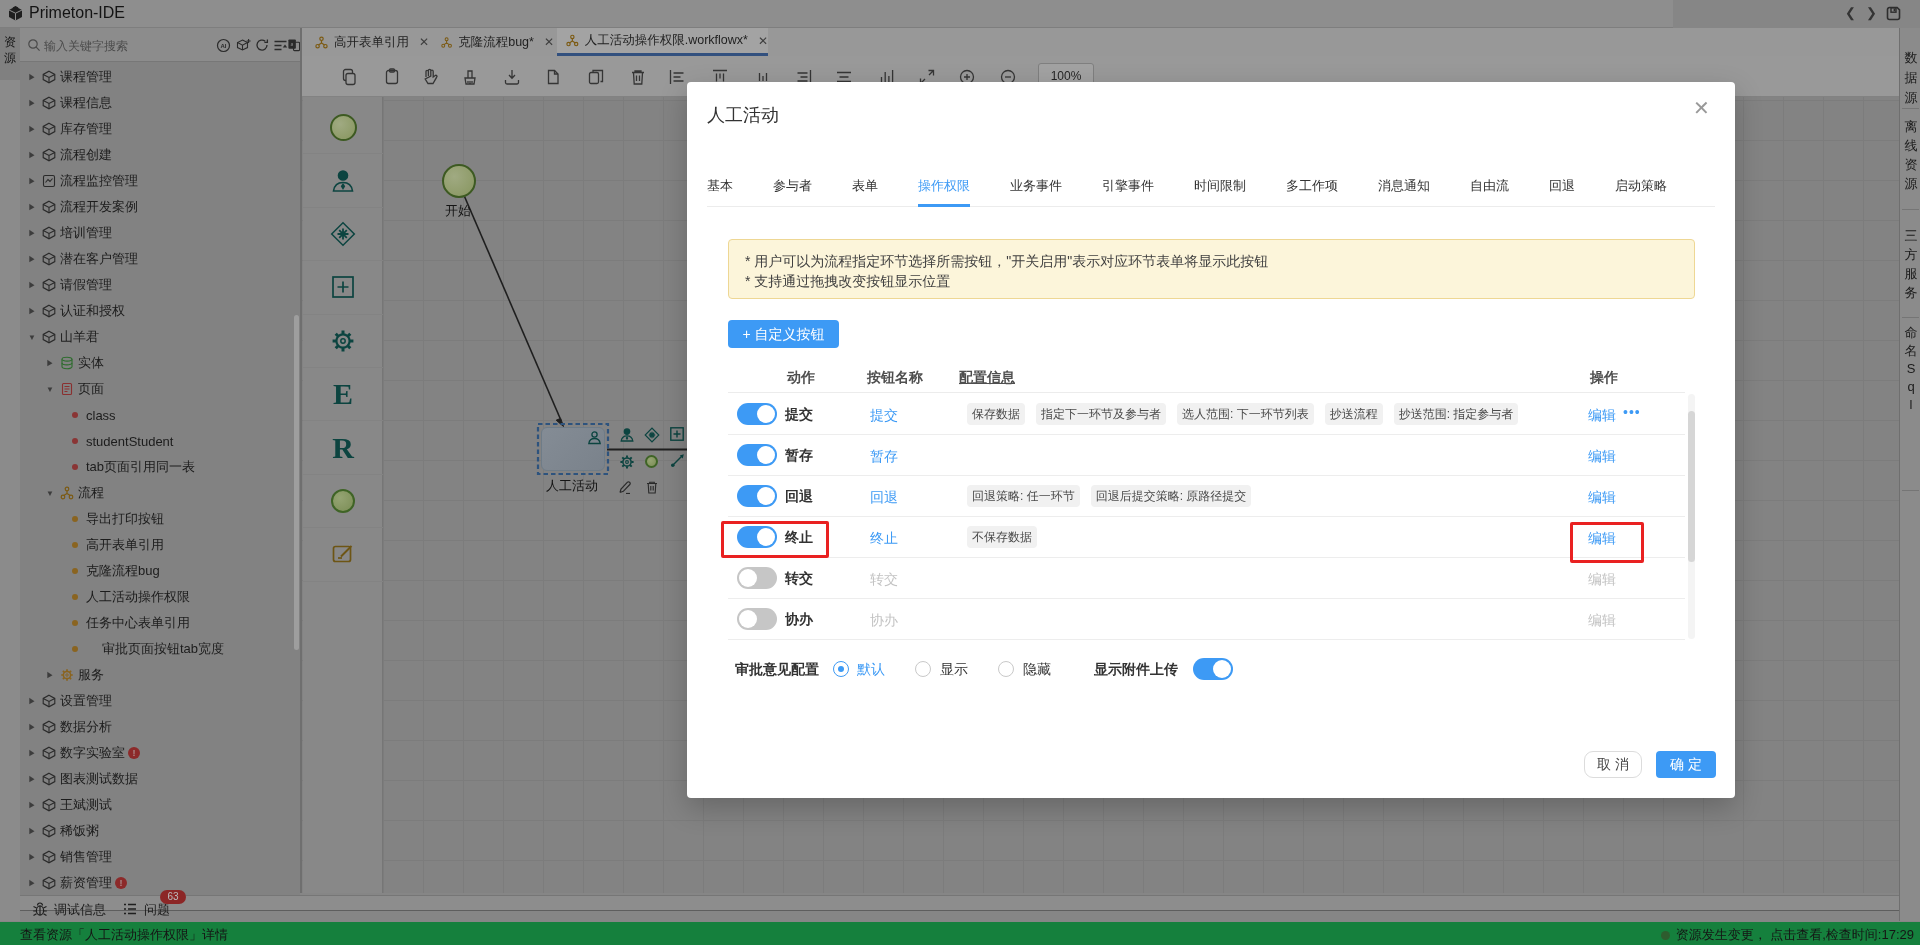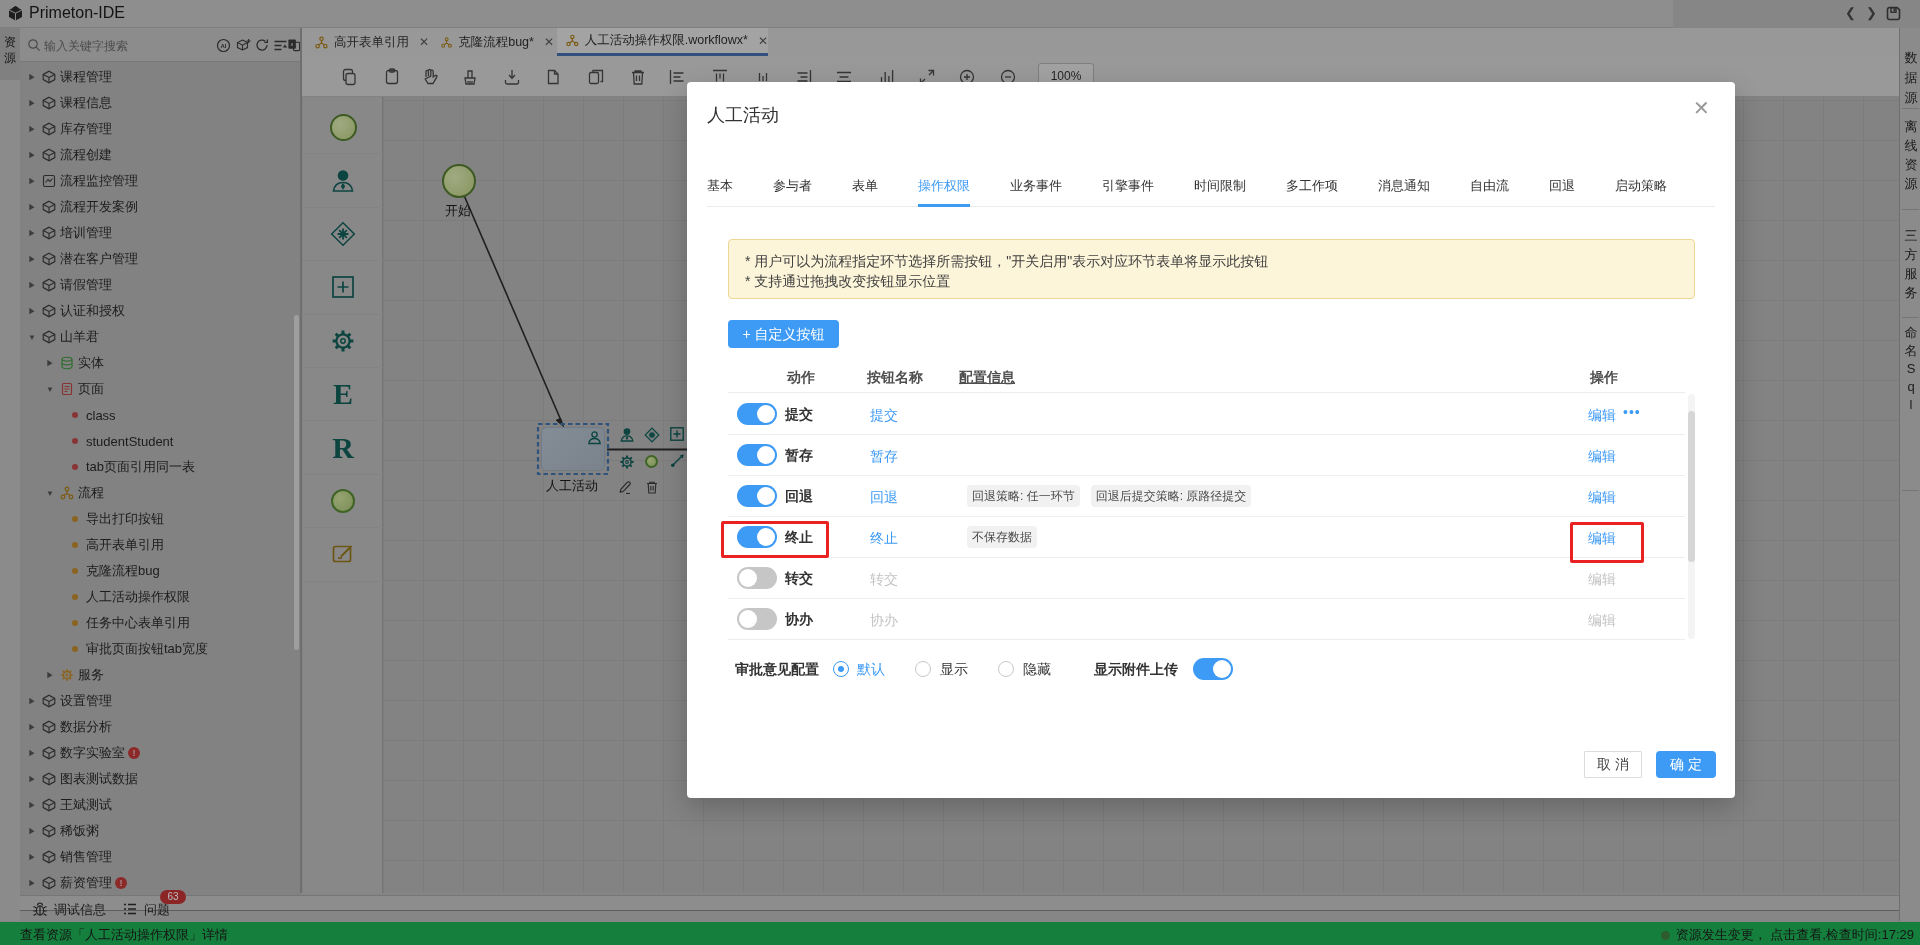--- a/index.html
+++ b/index.html
@@ -89,21 +89,21 @@
 #tscroll{position:absolute;left:1001px;top:312px;width:7px;height:245px;background:#f4f4f4;border-radius:4px;}
 #tscroll .th{position:absolute;left:0;top:17px;width:7px;height:151px;background:#d6d6d6;border-radius:4px;}
 .redrect{position:absolute;border:3px solid #e92121;border-radius:2px;z-index:12;}
 #approve{position:absolute;left:48px;top:579px;font-size:14px;font-weight:bold;color:#333;}
 .radio{position:absolute;top:579px;width:16px;height:16px;border-radius:50%;}
 .radio.sel{border:1.5px solid #3d9af5;background:#fff;}
 .radio.sel::after{content:"";position:absolute;left:3.5px;top:3.5px;width:6px;height:6px;border-radius:50%;background:#3d9af5;}
 .radio.un{border:1px solid #c9c9c9;background:#fff;}
 .rlbl{position:absolute;top:579px;font-size:14px;}
 #attach{position:absolute;left:407px;top:579px;font-size:14px;font-weight:bold;color:#333;}
-#btncancel{position:absolute;left:897px;top:669px;width:58px;height:27px;border:1px solid #dcdcdc;border-radius:1px;font-size:14px;color:#444;text-align:center;line-height:25px;background:#fff;}
+#btncancel{position:absolute;left:897px;top:669px;width:58px;height:27px;border:1px solid #dcdcdc;border-radius:9px;font-size:14px;color:#444;text-align:center;line-height:25px;background:#fff;}
 #btnok{position:absolute;left:969px;top:669px;width:60px;height:27px;background:#3d9af5;border-radius:4px;font-size:14px;color:#fff;text-align:center;line-height:27px;}
 svg{display:block;}
 </style>
 </head>
 <body>
 <div id="titlebar">
     <svg style="position:absolute;left:7px;top:5px;" width="17" height="17" viewBox="0 0 17 17" fill="none">
       <path d="M8.5 1.5 15 5v7l-6.5 3.5L2 12V5Z" fill="#1e1e1e"></path>
       <path d="M8.5 8.2 15 5M8.5 8.2 2 5M8.5 8.2v7.3" stroke="#8e8e8e" stroke-width="1"></path>
       <path d="M6 3.1l2.5-1.3L11 3.1" stroke="#1e1e1e" stroke-width="1.3" fill="none"></path>
@@ -321,21 +321,21 @@
       <div class="trow l3">
         <span class="dot dorg"></span>
         <span class="lbl" style="margin-left:0;">人工活动操作权限</span>
       </div>
       <div class="trow l3">
         <span class="dot dorg"></span>
         <span class="lbl" style="margin-left:0;">任务中心表单引用</span>
       </div>
       <div class="trow l3">
         <span class="dot dorg"></span>
-        <span class="lbl" style="margin-left:0;">审批页面按钮tab宽度</span>
+        <span class="lbl" style="margin-left:16px;">审批页面按钮tab宽度</span>
       </div>
       <div class="trow l2">
         <span class="car">▶</span>
         <span class="ico">
           <svg width="14" height="14" viewBox="0 0 14 14" fill="none">
             <circle cx="7" cy="7" r="3.6" stroke="#8a6420" stroke-width="1.5"></circle>
             <circle cx="7" cy="7" r="1.2" stroke="#8a6420" stroke-width="1"></circle>
             <path d="M7 1.2v2.1M7 10.7v2.1M1.2 7h2.1M10.7 7h2.1M2.9 2.9l1.5 1.5M9.6 9.6l1.5 1.5M11.1 2.9 9.6 4.4M4.4 9.6l-1.5 1.5" stroke="#8a6420" stroke-width="1.7"></path>
           </svg>
         </span>
@@ -706,20 +706,27 @@
 <span class="thead" style="left:180px;">按钮名称</span>
 <span class="thead" style="left:272px;text-decoration:underline;">配置信息</span>
 <span class="thead" style="left:903px;">操作</span>
 <div id="headline"></div>
 <div class="mrow" style="top:312px;">
       <div class="sw on" style="left:9px;top:9px;">
         <div class="kn"></div>
       </div>
       <span class="alab">提交</span>
       <span class="bname blue">提交</span>
+      <div class="tags">
+        <span class="tag">保存数据</span>
+        <span class="tag">指定下一环节及参与者</span>
+        <span class="tag">选人范围: 下一环节列表</span>
+        <span class="tag">抄送流程</span>
+        <span class="tag">抄送范围: 指定参与者</span>
+      </div>
       <span class="edl blue">编辑</span>
       <span class="dots">•••</span>
     </div>
     <div class="mrow" style="top:353px;">
       <div class="sw on" style="left:9px;top:9px;">
         <div class="kn"></div>
       </div>
       <span class="alab">暂存</span>
       <span class="bname blue">暂存</span>
       <div class="tags"></div>

